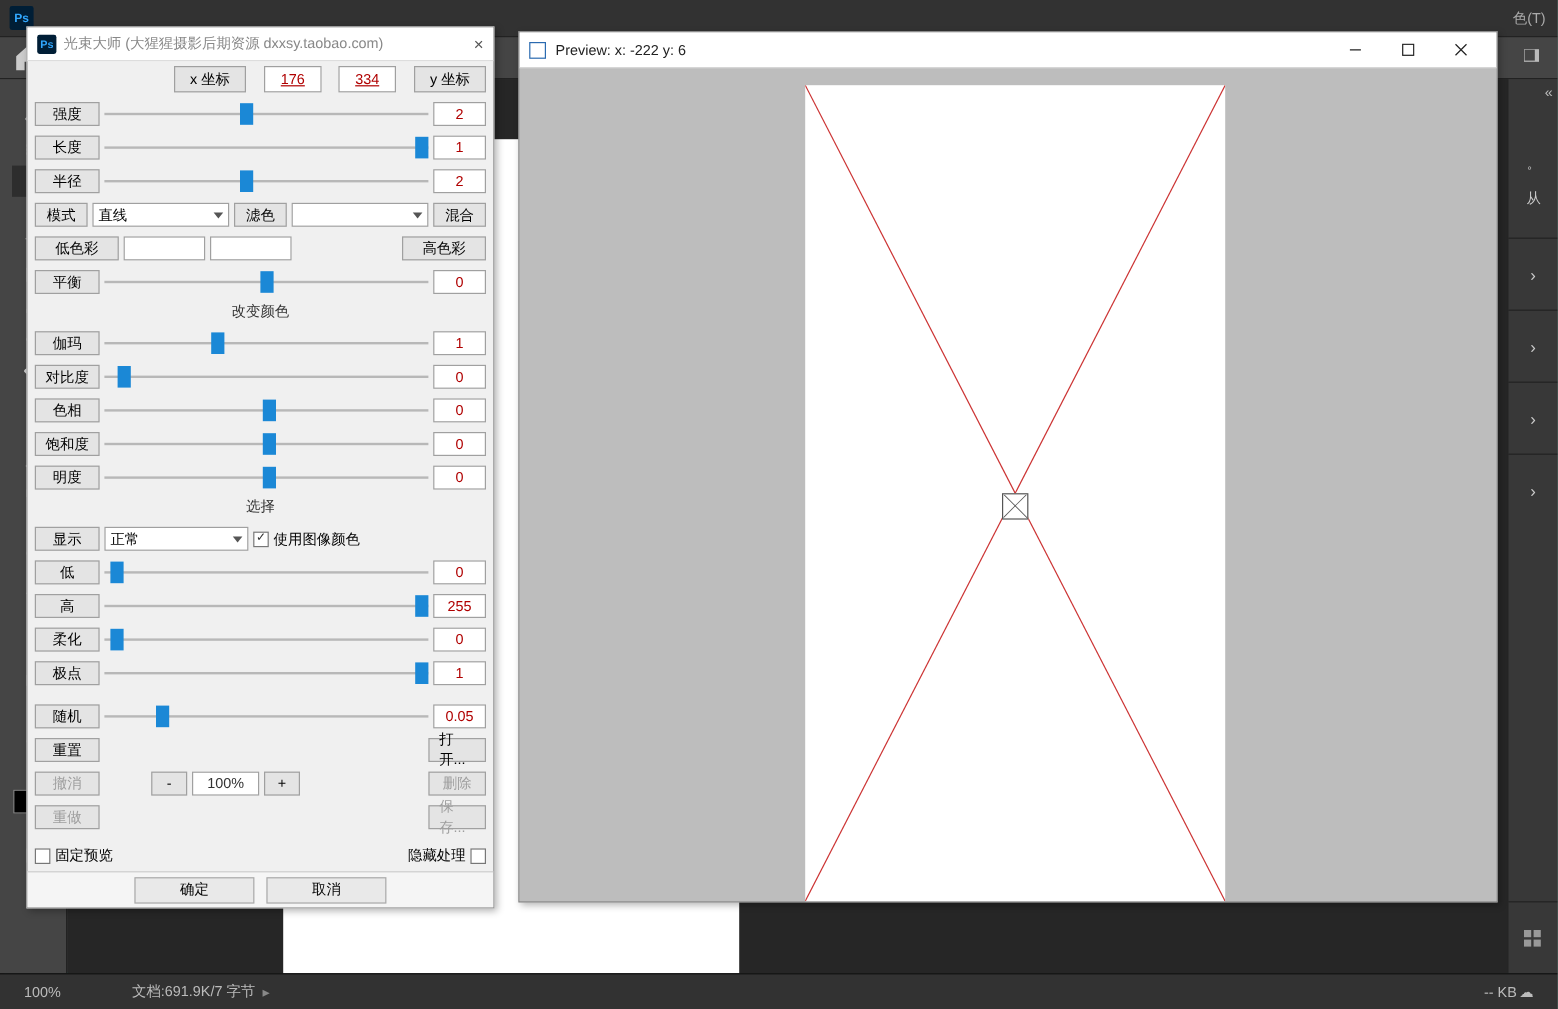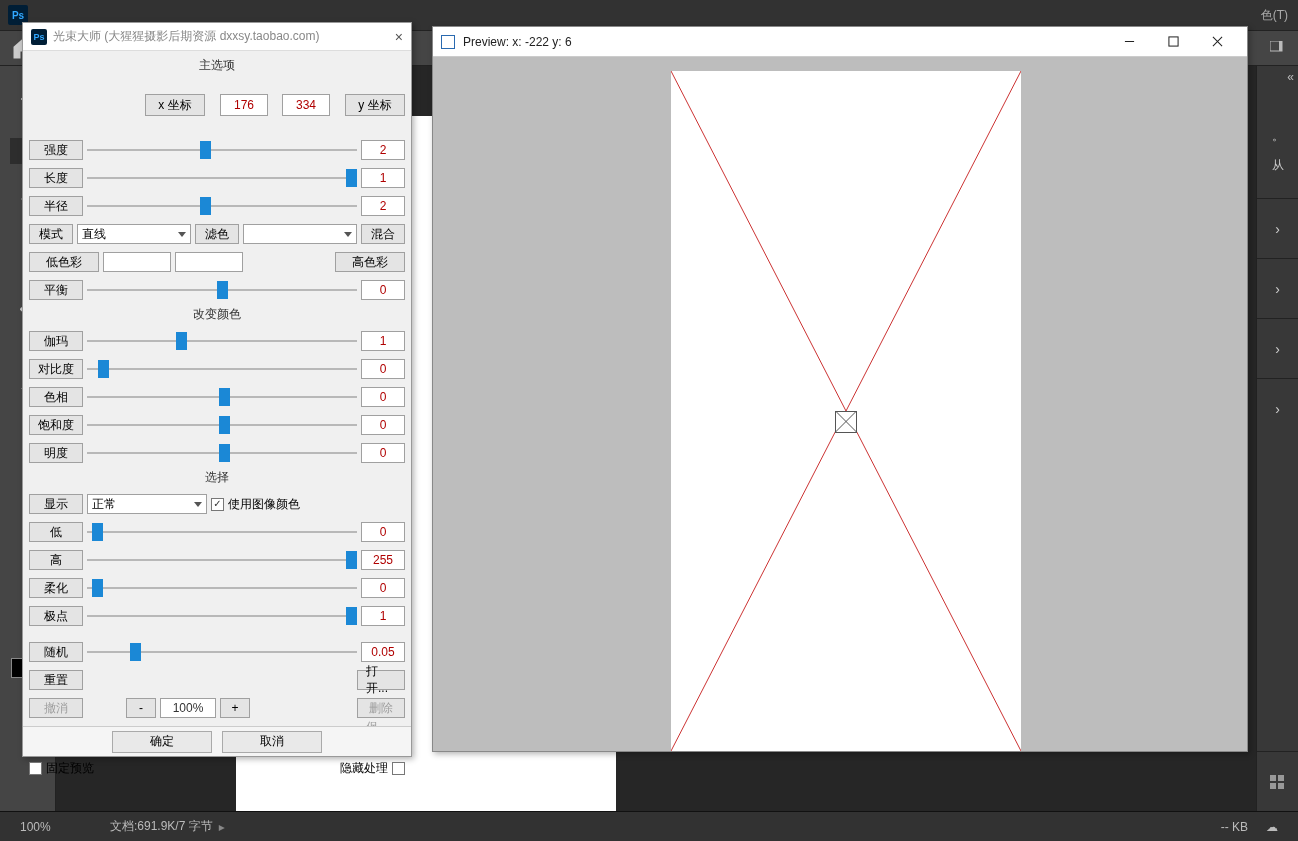--- a/index.html
+++ b/index.html
@@ -18,35 +18,35 @@
 .tool svg{width:16px;height:16px;fill:none;stroke:#ccc;stroke-width:1.4;}
 .tool .solid{fill:#ccc;stroke:none;}
 .swatches{margin-top:8px;position:relative;width:34px;height:34px;}
 .sw-fg{position:absolute;top:0;left:0;width:20px;height:20px;background:#000;border:1px solid #888;}
 .sw-bg{position:absolute;bottom:0;right:0;width:20px;height:20px;background:#fff;border:1px solid #888;}
 .ps-rightpanel{position:absolute;top:66px;right:0;width:42px;bottom:30px;background:#383838;border-left:1px solid #222;display:flex;flex-direction:column;}
 .rp-slot{height:60px;border-top:1px solid #222;display:flex;align-items:center;justify-content:center;color:#888;}
 .ps-status{position:absolute;bottom:0;left:0;right:0;height:30px;background:#323232;color:#bbb;display:flex;align-items:center;font-size:11px;border-top:1px solid #111;}
 .ps-status .zoom{width:90px;padding-left:20px;}
 .ps-status .doc{padding-left:20px;}
-.ps-status .right{margin-left:auto;padding-right:20px;display:flex;gap:18px;align-items:center;}
+.ps-status .right{margin-left:auto;padding-right:20px;display:flex;gap:2px;align-items:center;}
 .canvas-gap{position:absolute;top:66px;left:56px;right:42px;bottom:30px;background:#262626;}
 .doc-white{position:absolute;top:50px;left:180px;width:380px;height:700px;background:#fff;}
 .teal-border{position:absolute;left:4px;right:4px;top:810px;bottom:4px;border:1px solid #0a7a63;}
 
 .dlg{position:absolute;top:22px;left:22px;width:390px;height:735px;background:#f0f0f0;border:1px solid #999;box-shadow:2px 2px 6px rgba(0,0,0,.3);}
 .dlg-titlebar{height:28px;background:#fff;display:flex;align-items:center;padding:0 8px;border-bottom:1px solid #ddd;}
 .ps-mini{width:16px;height:16px;background:#001e36;color:#31a8ff;display:flex;align-items:center;justify-content:center;font-size:9px;font-weight:bold;border-radius:2px;margin-right:6px;}
 .dlg-title{color:#888;flex:1;}
 .dlg-close{color:#555;font-size:14px;}
 .panel-body{padding:4px 6px 6px;}
 .sec-head{text-align:center;color:#333;padding:2px 0 4px;}
 .coord-row{display:flex;align-items:center;justify-content:flex-end;gap:16px;margin-bottom:4px;}
 .coord-btn{width:60px;height:22px;border:1px solid #a0a0a0;background:#e4e4e4;display:flex;align-items:center;justify-content:center;}
-.coord-val{width:48px;height:22px;border:1px solid #a0a0a0;background:#fff;color:#b00000;display:flex;align-items:center;justify-content:center;margin:16px -1px;}
+.coord-val{width:48px;height:22px;border:1px solid #a0a0a0;background:#fff;color:#b00000;display:flex;align-items:center;justify-content:center;margin:0 -1px;text-decoration:underline;}
 .row{display:flex;align-items:center;height:28px;gap:4px;}
 .lab{width:54px;height:20px;border:1px solid #a0a0a0;background:#e4e4e4;display:flex;align-items:center;justify-content:center;text-align:center;}
 .slider{flex:1;height:14px;position:relative;display:flex;align-items:center;}
 .track{height:2px;background:#b8b8b8;flex:1;}
 .thumb{position:absolute;width:11px;height:18px;background:#1b88d6;}
 .valbox{width:44px;height:20px;border:1px solid #a0a0a0;background:#fff;color:#b00000;display:flex;align-items:center;justify-content:center;}
 .selbox{height:20px;border:1px solid #a0a0a0;background:#fff;display:flex;align-items:center;padding:1px 4px;position:relative;}
 .selbox::after{content:"";position:absolute;right:4px;top:7px;border-left:4px solid transparent;border-right:4px solid transparent;border-top:5px solid #555;}
 .mode-row{display:flex;align-items:center;height:28px;gap:4px;}
 .mode-row .selbox{flex:1;}
@@ -301,21 +301,20 @@
 </div>
 
 <div class="dlg">
   <div class="dlg-titlebar">
     <div class="ps-mini">Ps</div>
     <div class="dlg-title">光束大师 (大猩猩摄影后期资源 dxxsy.taobao.com)</div>
     <div class="dlg-close">×</div>
   </div>
 
   <div class="panel-body">
-    <div class="sec-head">主选项</div>
     <div class="coord-row">
       <div class="coord-btn">x 坐标</div>
       <div class="coord-val">176</div>
       <div class="coord-val">334</div>
       <div class="coord-btn">y 坐标</div>
     </div>
 
     <div class="row">
       <div class="lab">强度</div>
       <div class="slider">

